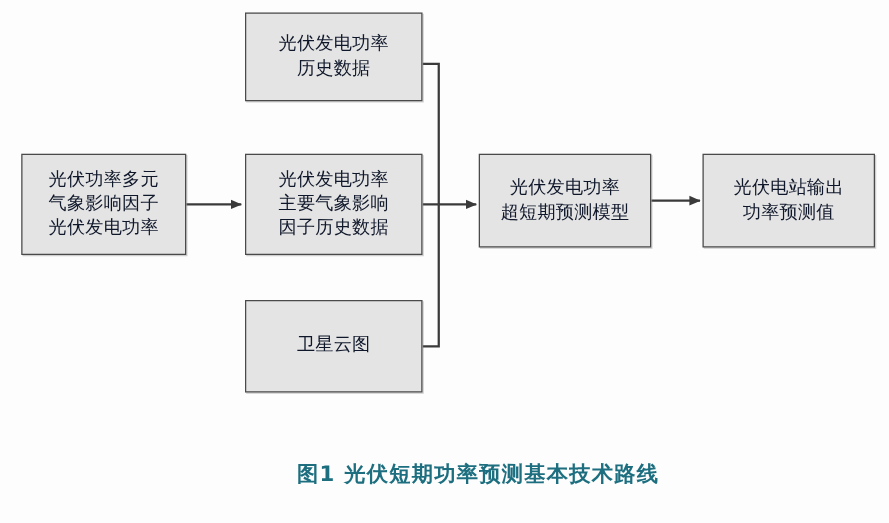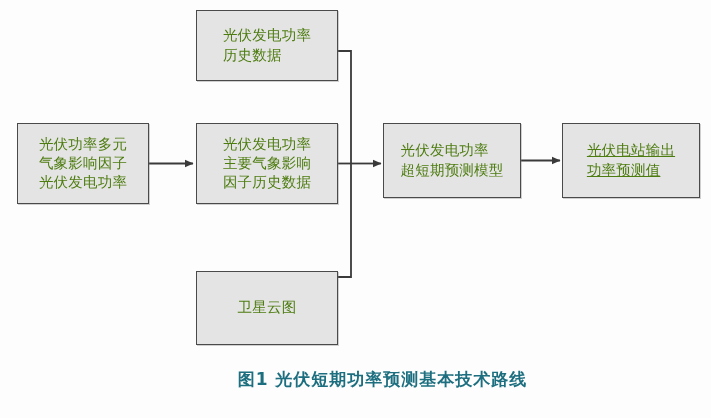--- a/index.html
+++ b/index.html
@@ -28,38 +28,39 @@
   }
   .node {
     position: absolute;
     box-sizing: border-box;
     background: #e4e4e4;
     border: 1.6px solid #4a4a4a;
     box-shadow: 1px 1px 0 rgba(120,120,120,0.35);
     display: flex;
     align-items: center;
     justify-content: center;
-    color: #4d7c0f;
+    text-align: center;
+    color: #0f172a;
     font-size: 14.5px;
     line-height: 1.32;
     letter-spacing: 0.2px;
     white-space: pre-line;
     font-family: "DejaVu Sans", "Liberation Sans", sans-serif;
   }
   .node-label {
     display: block;
     white-space: pre-line;
     padding: 0 4px;
   }
   #node-history      { left: 196px; top: 10px;  width: 142px; height: 71px; }
   #node-correlation  { left: 17px;  top: 123px; width: 132px; height: 81px; }
   #node-factor-data  { left: 196px; top: 123px; width: 142px; height: 81px; }
   #node-model        { left: 383px; top: 123px; width: 138px; height: 75px; }
-  #node-output       { left: 562px; top: 123px; width: 138px; height: 75px; text-decoration: underline; }
-  #node-satellite    { left: 196px; top: 240px; width: 142px; height: 74px; margin-top: 31px; }
+  #node-output       { left: 562px; top: 123px; width: 138px; height: 75px; }
+  #node-satellite    { left: 196px; top: 240px; width: 142px; height: 74px; }
 
   .caption {
     position: absolute;
     left: 0;
     top: 368px;
     width: 711px;
     text-align: center;
     font-size: 17px;
     font-weight: bold;
     color: #1d6f80;

